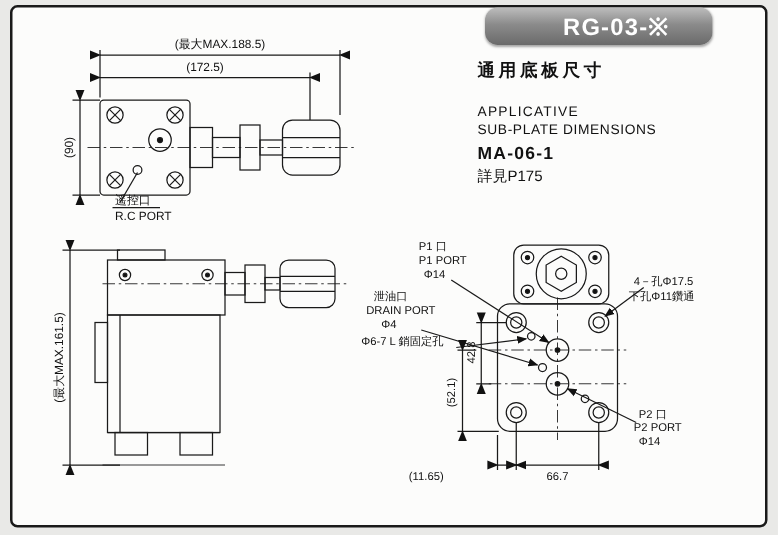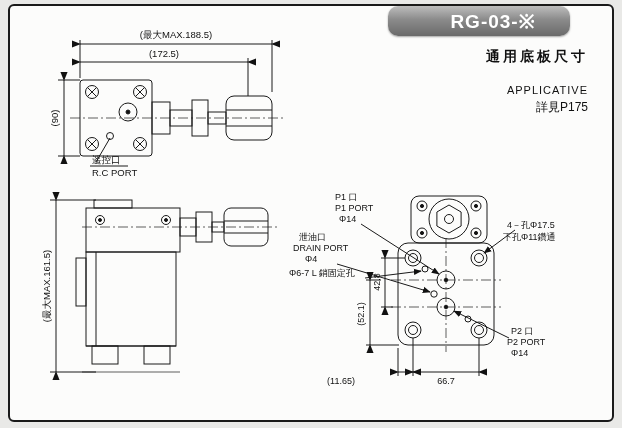--- a/index.html
+++ b/index.html
@@ -6,21 +6,21 @@
   html,body { width:622px; height:428px; }
   body { background:#d8d8d6; font-family:"Liberation Sans", sans-serif; color:#111; }
   .page { position:relative; width:622px; height:428px; background:#e9e9e7; overflow:hidden; }
   .frame { position:absolute; left:8px; top:4px; width:606px; height:418px;
            background:#fcfcfb; border:2px solid #1a1a1a; border-radius:6px; }
   .badge { position:absolute; left:388px; top:6px; width:182px; height:30px;
            border-radius:10px; background:linear-gradient(180deg,#bdbdbd,#8b8b8b 45%,#6a6a6a);
            color:#fff; font-weight:bold; font-size:19px; letter-spacing:1px;
            display:flex; align-items:center; justify-content:center;
            box-shadow:0 1px 2px rgba(0,0,0,.35);padding-left:28px; }
-  .header { position:absolute; left:396px; top:48px; width:192px; text-align:right; }
+  .header { position:absolute; left:382px; top:48px; width:192px; text-align:left; }
   .header .t1 { font-size:14px; font-weight:bold; letter-spacing:3px; }
   .header .t2 { font-size:11px; margin-top:18px; letter-spacing:1px; }
   .header .t3 { font-size:11px; margin-top:2px; letter-spacing:.5px; }
   .header .t4 { font-size:14px; font-weight:bold; margin-top:4px; letter-spacing:1px; }
   .header .t5 { font-size:12px; margin-top:3px; }
   svg { position:absolute; }
   svg.tv { left:30px; top:24px; }
   svg.sv { left:30px; top:186px; }
   svg.pv { left:283px; top:182px; }
   svg text { fill:#111; }
@@ -31,20 +31,22 @@
 <div class="page">
   <div class="frame"></div>
 
   <div class="badge">
     <span>RG-03-※</span>
   </div>
 
   <div class="header">
     <div class="t1">通用底板尺寸</div>
     <div class="t2">APPLICATIVE</div>
+    <div class="t3">SUB-PLATE DIMENSIONS</div>
+    <div class="t4">MA-06-1</div>
     <div class="t5">詳見P175</div>
   </div>
 
   <svg class="tv" width="270" height="166" viewBox="0 0 270 166">
     <defs>
       <marker id="tvA" viewBox="0 0 10 10" refX="1" refY="5" markerWidth="9" markerHeight="9" orient="auto-start-reverse">
         <path d="M10,1 L0,5 L10,9 Z" fill="#111"></path>
       </marker>
     </defs>
     <g stroke="#1a1a1a" stroke-width="1" fill="none">

